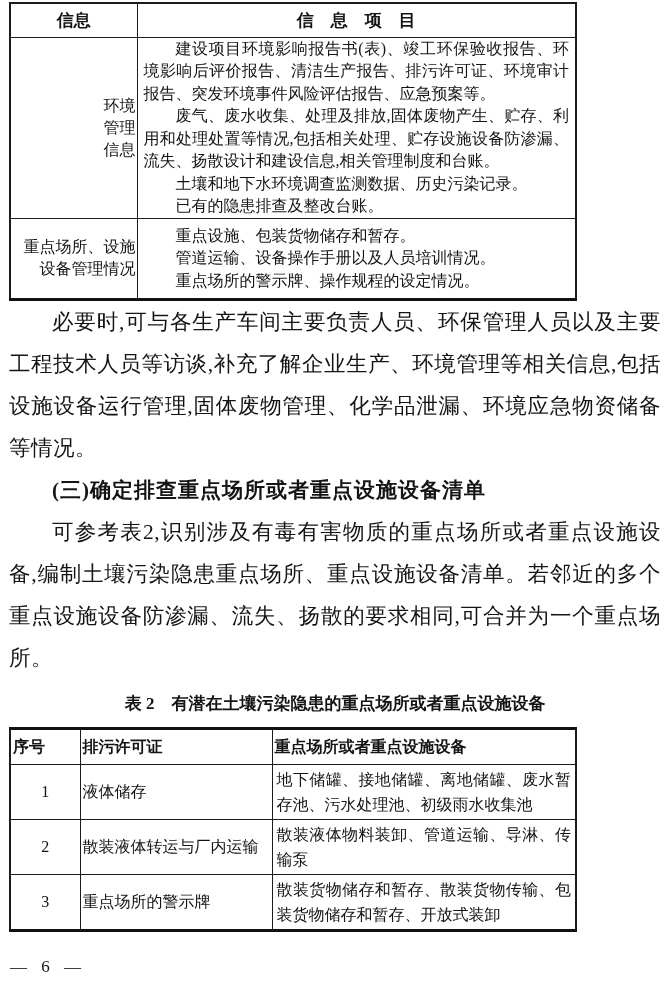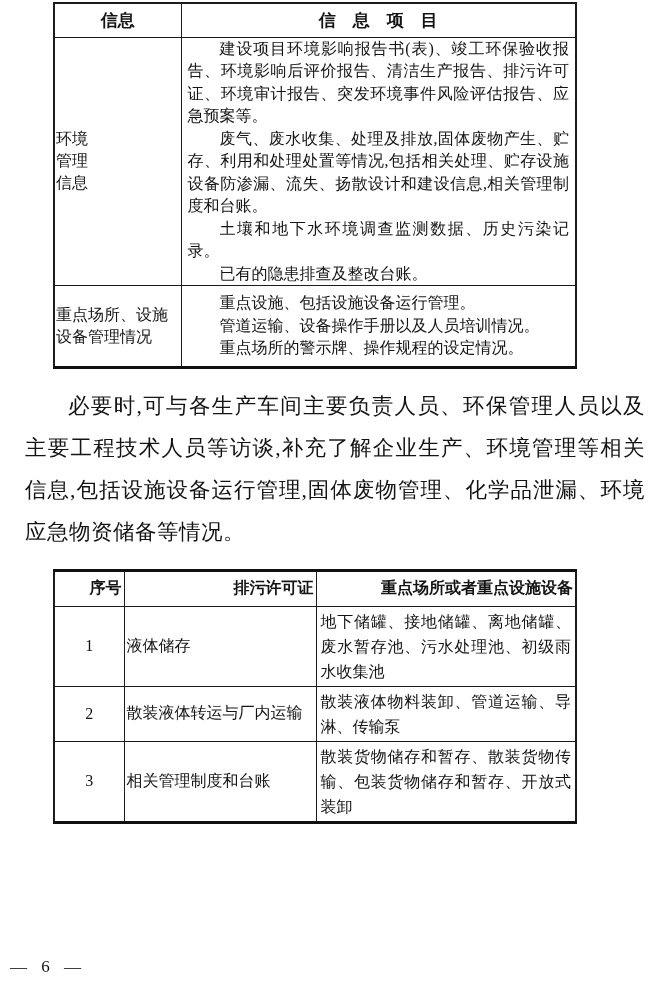--- a/index.html
+++ b/index.html
@@ -9,49 +9,49 @@
     margin:0 auto;
     background:#ffffff;
     font-family:"Liberation Serif","DejaVu Serif",serif;
     color:#141414;
     overflow:hidden;
     box-sizing:border-box;
     padding:2px 9px 0 9px;
   }
 
   
-  table { border-collapse:collapse; width:524px; table-layout:fixed;margin-left:44px; }
+  table { border-collapse:collapse; width:568px; table-layout:fixed; }
   td, th { border:1px solid #1c1c1c; box-sizing:border-box; }
 
   
   .t1 { border-top:2px solid #1c1c1c; border-left:2px solid #1c1c1c;
         border-right:2px solid #1c1c1c; border-bottom:3px solid #111; }
   .t1 th { font-size:17px; font-weight:bold; height:34px; text-align:center;
            vertical-align:middle; padding:0; }
-  .t1 .label-cell { width:127px; text-align:left; vertical-align:middle;
+  .t1 .label-cell { width:127px; text-align:right; vertical-align:middle;
                     font-size:16px; padding:4px 1px; }
   .t1 .label-cell div { line-height:22px; }
   .t1 .content-cell { vertical-align:middle; padding:0 6px; }
   .t1 .content-cell p { margin:0; font-size:16px; line-height:22.5px;
                         text-indent:2em; text-align:justify; }
   .t1 .r2 .content-cell { padding:6px 6px; }
 
   
   .sec-heading { margin:0; font-size:21px; font-weight:bold; line-height:42px;
                  padding-left:43px; letter-spacing:1px; }
   .sec-heading.first { margin-top:17px; }
-  .body-para { margin:16px; font-size:21.5px; line-height:42px; text-indent:2em;
+  .body-para { margin:0; font-size:21.5px; line-height:42px; text-indent:2em;
                text-align:justify; letter-spacing:0.5px; }
 
   
   .t2-caption { margin:13px 0 12px 0; text-align:center; font-size:17px;
                 font-weight:bold; }
   .t2 { border-top:3px solid #111; border-left:2px solid #1c1c1c;
         border-right:2px solid #1c1c1c; border-bottom:3px solid #111; }
-  .t2 th { font-size:16px; font-weight:bold; height:36px; text-align:right;
+  .t2 th { font-size:16px; font-weight:bold; height:36px; text-align:left;
            vertical-align:middle; padding:0 2px; }
   .t2 .c-no { width:70px; text-align:center; vertical-align:middle;
               font-size:16px; padding:2px; }
   .t2 .c-act { width:192px; text-align:left; vertical-align:middle;
                font-size:16px; padding:2px; }
   .t2 .c-det { vertical-align:middle; font-size:16px; line-height:25px;
                padding:2px 4px; text-align:justify; }
   .t2 .row-1line td { height:27px; }
 
   
@@ -81,52 +81,55 @@
         <p>土壤和地下水环境调查监测数据、历史污染记录。</p>
         <p>已有的隐患排查及整改台账。</p>
       </td>
     </tr>
     <tr class="r2">
       <td class="label-cell">
         <div>重点场所、设施</div>
         <div>设备管理情况</div>
       </td>
       <td class="content-cell">
-        <p>重点设施、包括设施设备运行管理。</p>
+        <p>重点设施、包装货物储存和暂存。</p>
         <p>管道运输、设备操作手册以及人员培训情况。</p>
         <p>重点场所的警示牌、操作规程的设定情况。</p>
       </td>
     </tr>
   </tbody>
     </table>
 
   <p class="body-para">必要时,可与各生产车间主要负责人员、环保管理人员以及主要工程技术人员等访谈,补充了解企业生产、环境管理等相关信息,包括设施设备运行管理,固体废物管理、化学品泄漏、环境应急物资储备等情况。</p>
 
+  <h2 class="sec-heading">(三)确定排查重点场所或者重点设施设备清单</h2>
+  <p class="body-para">可参考表2,识别涉及有毒有害物质的重点场所或者重点设施设备,编制土壤污染隐患重点场所、重点设施设备清单。若邻近的多个重点设施设备防渗漏、流失、扬散的要求相同,可合并为一个重点场所。</p>
 
+  <div class="t2-caption">表 2　有潜在土壤污染隐患的重点场所或者重点设施设备</div>
 
   <table class="t2">
     <tbody>
         <tr>
       <th style="width:70px">序号</th>
       <th style="width:192px">排污许可证</th>
       <th>重点场所或者重点设施设备</th>
     </tr>
     <tr>
       <td class="c-no">1</td>
       <td class="c-act">液体储存</td>
       <td class="c-det">地下储罐、接地储罐、离地储罐、废水暂存池、污水处理池、初级雨水收集池</td>
     </tr>
     <tr class="row-1line">
       <td class="c-no">2</td>
       <td class="c-act">散装液体转运与厂内运输</td>
       <td class="c-det">散装液体物料装卸、管道运输、导淋、传输泵</td>
     </tr>
     <tr>
       <td class="c-no">3</td>
-      <td class="c-act">相关管理制度和台账</td>
+      <td class="c-act">重点场所的警示牌</td>
       <td class="c-det">散装货物储存和暂存、散装货物传输、包装货物储存和暂存、开放式装卸</td>
     </tr>
   </tbody>
     </table>
 
   <div class="page-num">— 6 —</div>
 
 </div>
 
 </body></html>

